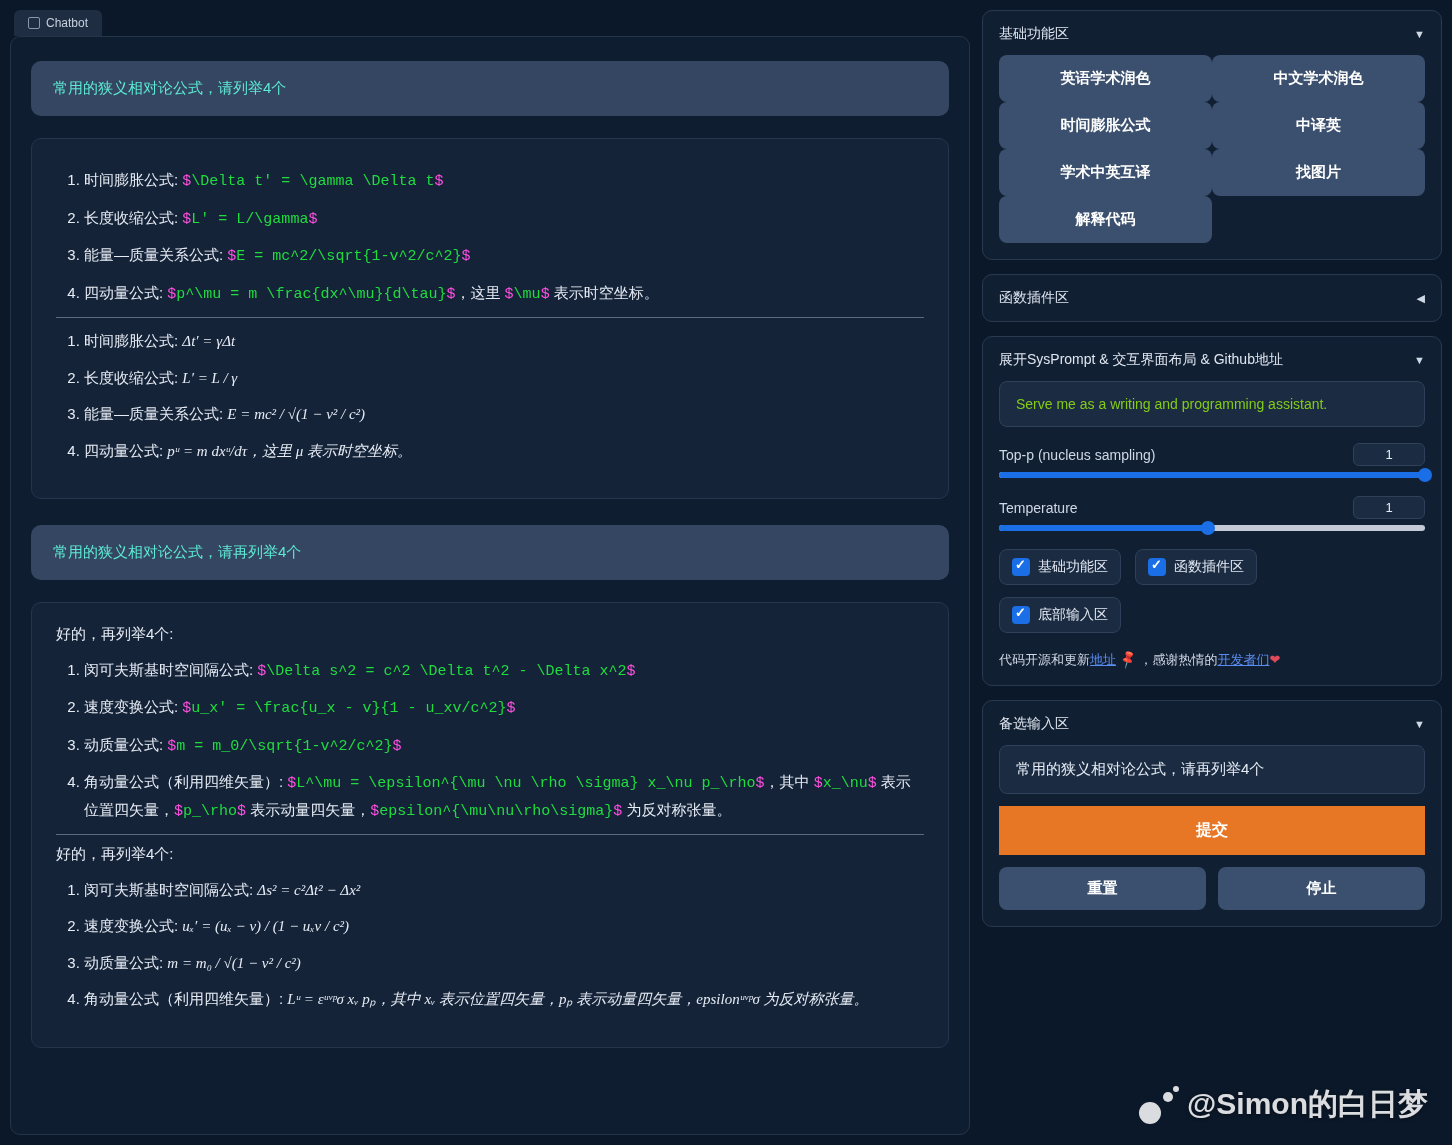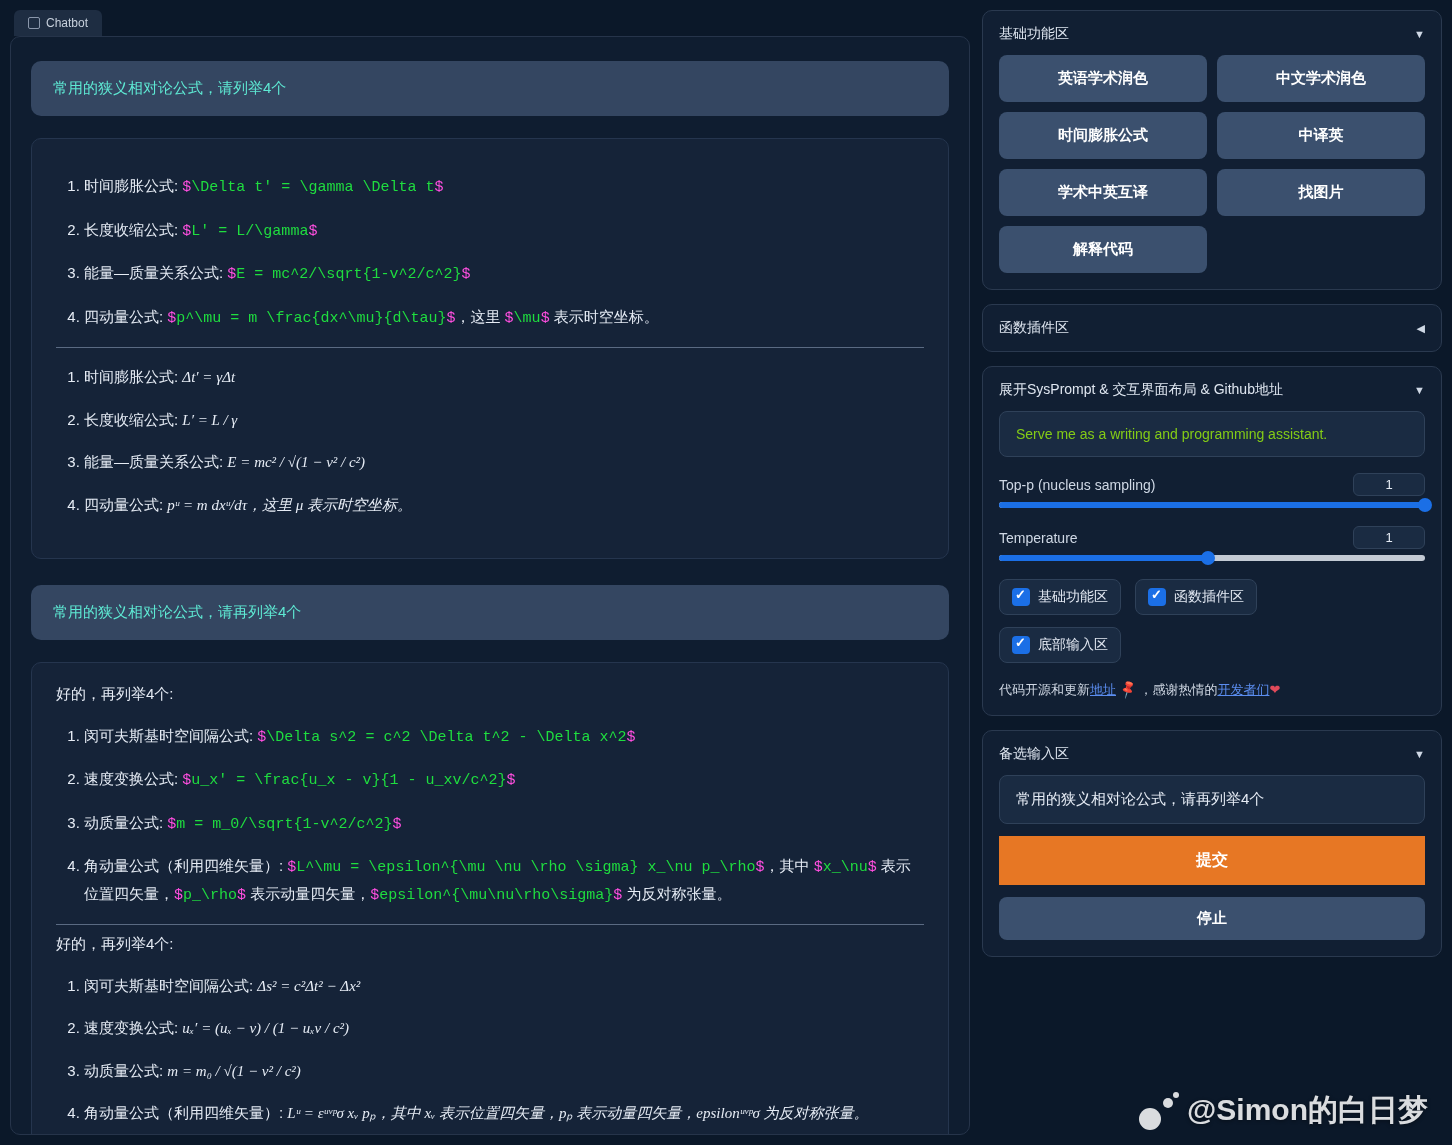--- a/index.html
+++ b/index.html
@@ -82,42 +82,41 @@
   .msg-asst hr {
     border: none;
     border-top: 1px solid #5a6a82;
     margin: 8px 0 6px 0;
   }
   .lbl { color: #e6ecf5; }
   .tex-raw { color: #1fdd3f; font-family: "Courier New", monospace; }
   .tex-raw .d { color: #ff4fe0; }
   .math { font-family: "Cambria Math","Times New Roman", serif; font-style: italic; }
   .msg-asst ol { padding-left: 28px; }
-  .msg-asst ol li { margin: 16px 0; }
+  .msg-asst ol li { margin: 10px 0; }
 
   .panel {
     background: #111f33;
     border: 1px solid #2a394f;
     border-radius: 10px;
     padding: 12px 16px 16px 16px;
   }
   .panel-header {
     display: flex;
     justify-content: space-between;
     align-items: center;
     color: #dfe6f0;
     font-size: 14px;
     margin-bottom: 10px;
     padding: 2px 0;
   }
   .caret { font-size: 11px; color: #cfd8e5; }
   .btn-grid {
     display: grid;
     grid-template-columns: 1fr 1fr;
-    gap: 10px;
   }
   .btn {
     background: #3b506e;
     border: none;
     border-radius: 8px;
     color: #fff;
     padding: 14px 0;
     font-size: 15px;
     font-weight: 600;
     cursor: pointer;
@@ -230,21 +229,21 @@
   }
   .bottom-row {
     display:flex;
     gap:12px;
     margin-top:12px;
   }
   .bottom-row .btn { flex:1; background:#3b506e; padding:12px 0; }
 
   .watermark {
     position: fixed;
-    bottom: 14px;
+    bottom: 20px;
     right: 24px;
     color: #fff;
     font-size: 30px;
     font-weight: 600;
     opacity: 0.85;
     text-shadow: 0 1px 4px rgba(0,0,0,.5);
     display:flex;
     align-items:center;
     gap:8px;
   }
@@ -410,20 +409,21 @@
     </div>
 
     <div class="panel">
       <div class="panel-header">
         <span>备选输入区</span>
         <span class="caret">▼</span>
       </div>
       <div class="alt-input">常用的狭义相对论公式，请再列举4个</div>
       <button class="submit-btn">提交</button>
       <div class="bottom-row">
+        <button class="btn">重置</button>
         <button class="btn">停止</button>
       </div>
     </div>
 
   </div>
 </div>
 
 <div class="watermark">
   <div class="wm-dots">
     <span style="width:22px;height:22px;bottom:0;left:2px;"></span>

